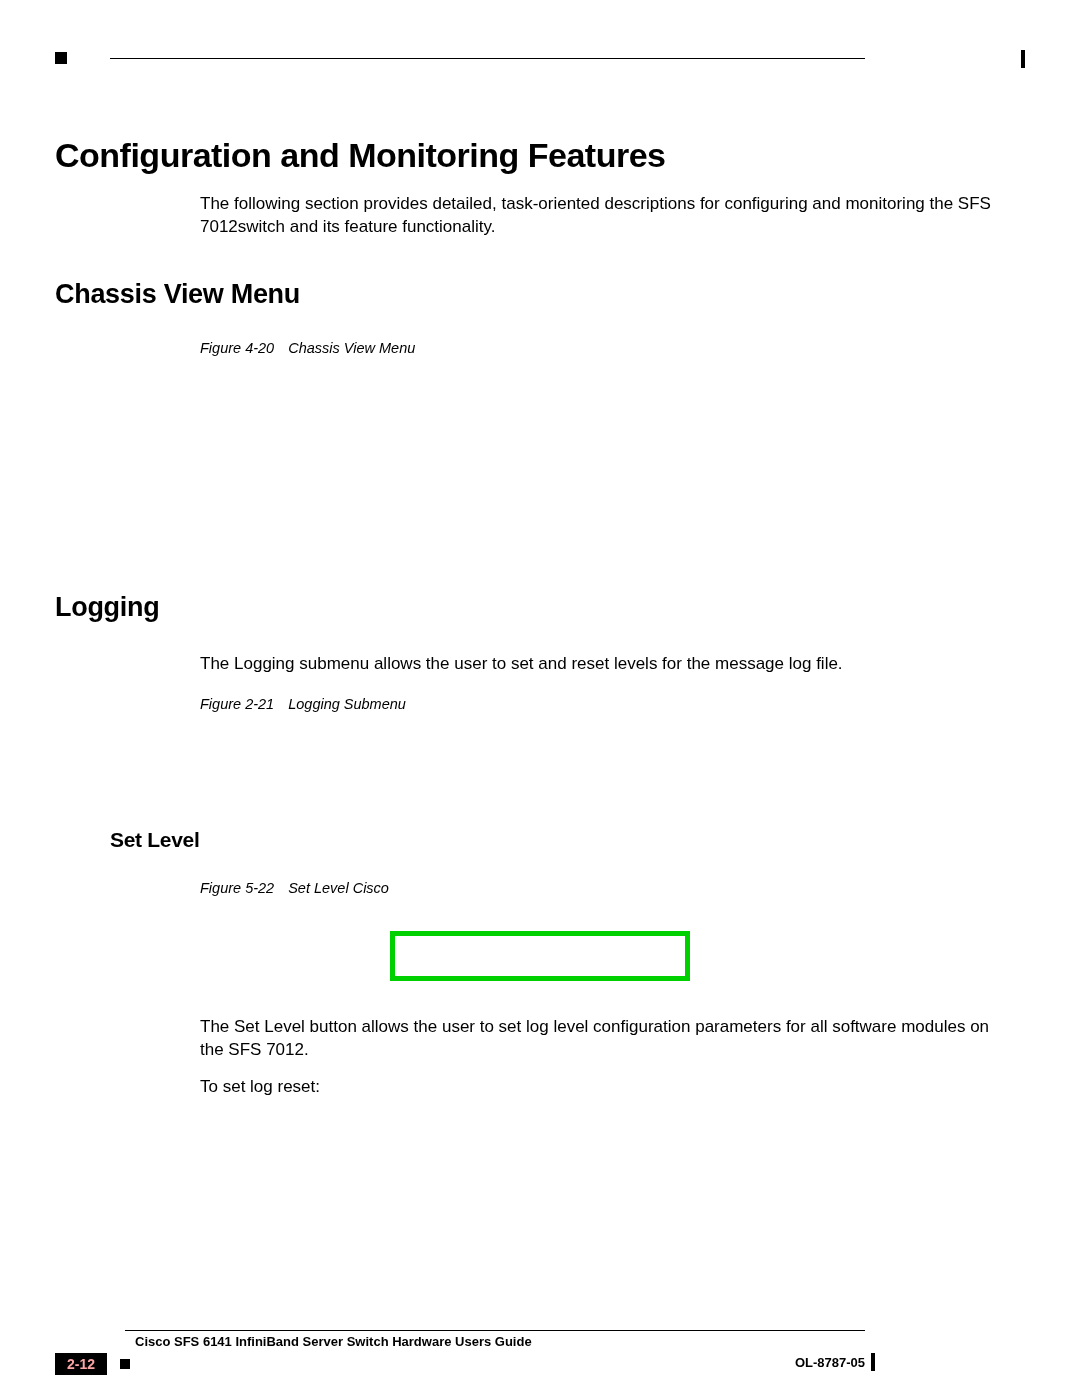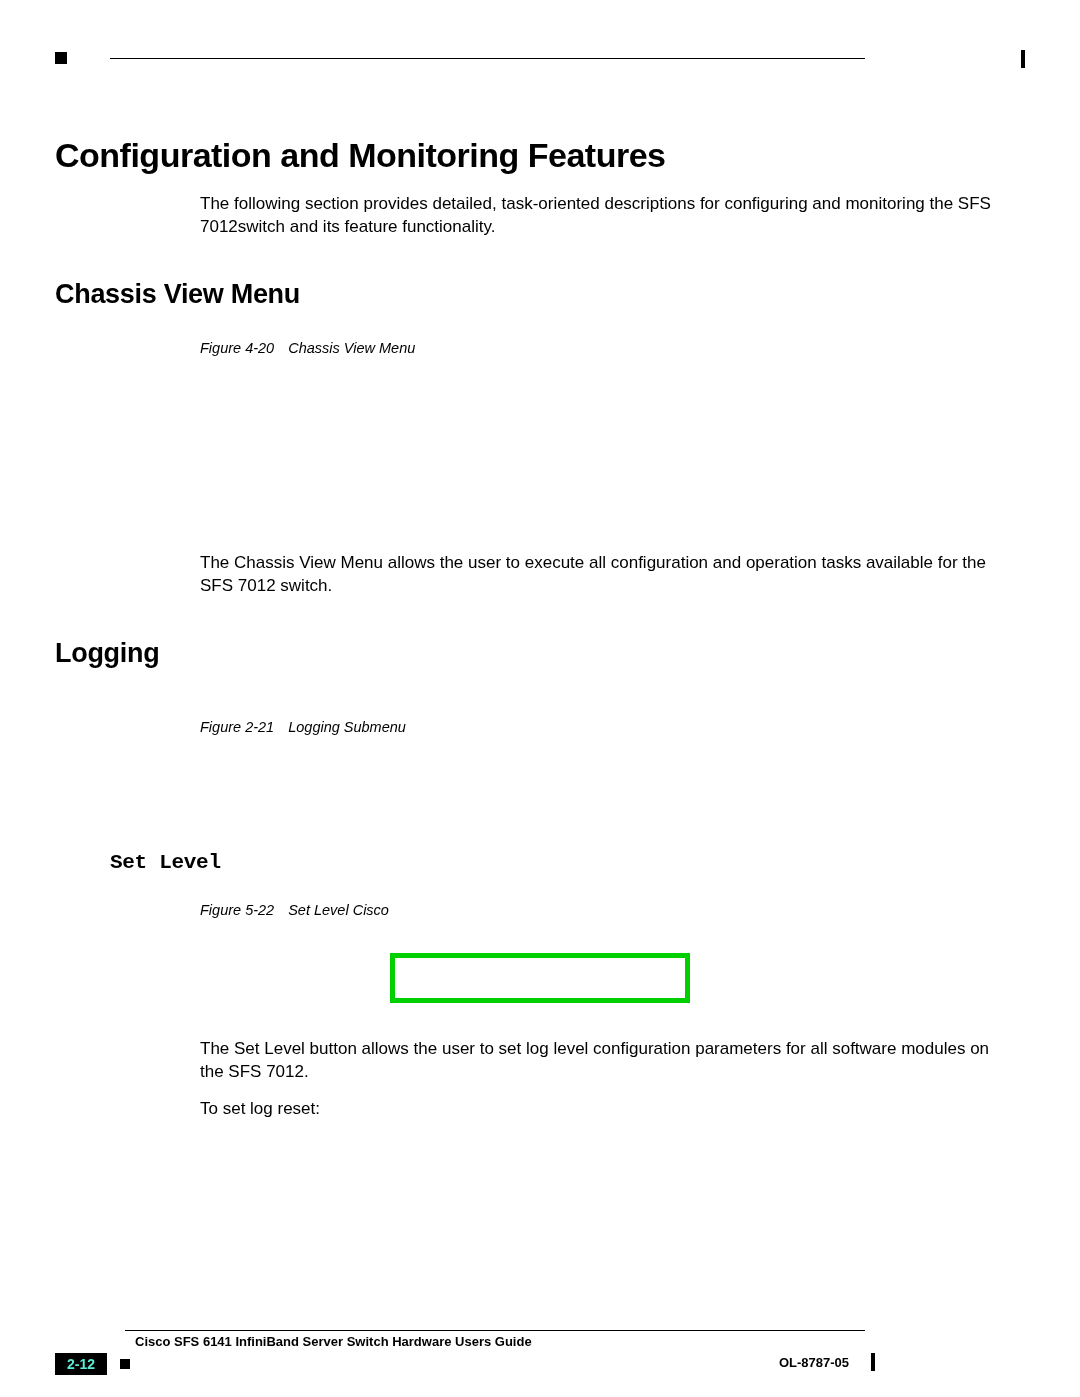--- a/index.html
+++ b/index.html
@@ -72,21 +72,21 @@
   .fig-caption .figtitle { font-style: italic; }
   .fig-placeholder-20 { height: 190px; }
   .fig-placeholder-21 { height: 80px; }
   .h3 {
     font-size: 21px;
     font-weight: 700;
     letter-spacing: -0.3px;
     margin-top: 30px;
     margin-left: 55px;
     margin-bottom: 28px;
-    font-family: Liberation Mono, monospace;
+    font-family: Liberation Sans, sans-serif;
     font-stretch: condensed;
   }
   .set-level-box-wrap {
     margin-left: 335px;
     margin-top: 35px;
     margin-bottom: 35px;
   }
   .set-level-box {
     width: 300px;
     height: 50px;
@@ -115,34 +115,34 @@
   }
   .footer-row {
     position: relative;
     height: 26px;
     margin-top: 4px;
   }
   .footer-pagebox {
     position: absolute;
     left: 0; top: 0;
     background: #000;
-    color: #5eead4;
+    color: #fca5a5;
     font-size: 14px;
     font-weight: 700;
     padding: 3px 12px;
   }
   .footer-sq-left {
     position: absolute;
     left: 65px; top: 6px;
     width: 10px; height: 10px;
     background: #000;
   }
   .footer-ol {
     position: absolute;
-    right: 176px; top: 2px;
+    right: 160px; top: 2px;
     font-size: 13px;
     font-weight: 700;
   }
   .footer-bar-right {
     position: absolute;
     right: 150px; top: 0;
     width: 4px; height: 18px;
     background: #000;
   }
 </style>
@@ -161,24 +161,24 @@
   <p class="body-para">The following section provides detailed, task-oriented descriptions for configuring and monitoring the SFS 7012switch and its feature functionality.</p>
 
   <h2 class="h2">Chassis View Menu</h2>
 
   <p class="fig-caption">
     <span class="fignum">Figure 4-20</span>
     <span class="figtitle">Chassis View Menu</span>
   </p>
   <div class="fig-placeholder-20"></div>
 
-  <p class="body-para">The Chassis View Menu allows the user to execute all configuration and operation tasks available for the SFS 7012 switch.</p>
 
   <h2 class="h2">Logging</h2>
 
+  <p class="body-para">The Logging submenu allows the user to set and reset levels for the message log file.</p>
 
   <div class="gap-sm"></div>
   <p class="fig-caption">
     <span class="fignum">Figure 2-21</span>
     <span class="figtitle">Logging Submenu</span>
   </p>
   <div class="fig-placeholder-21"></div>
 
   <h3 class="h3">Set Level</h3>
 

